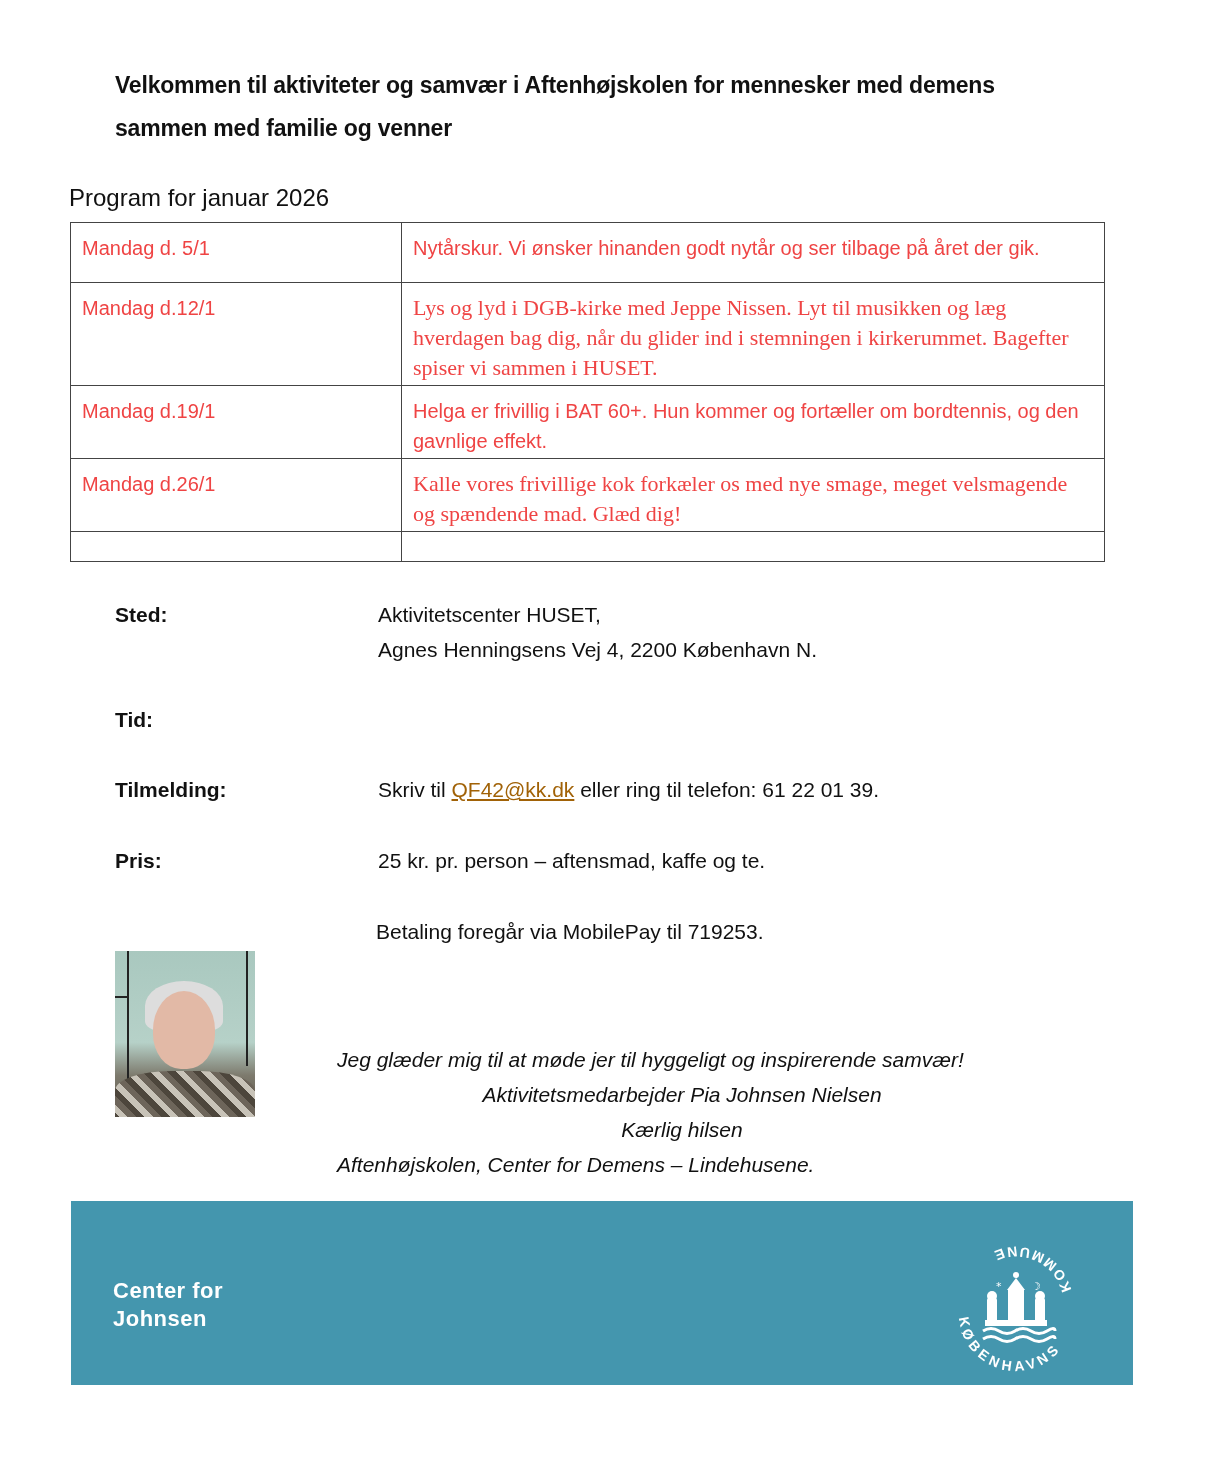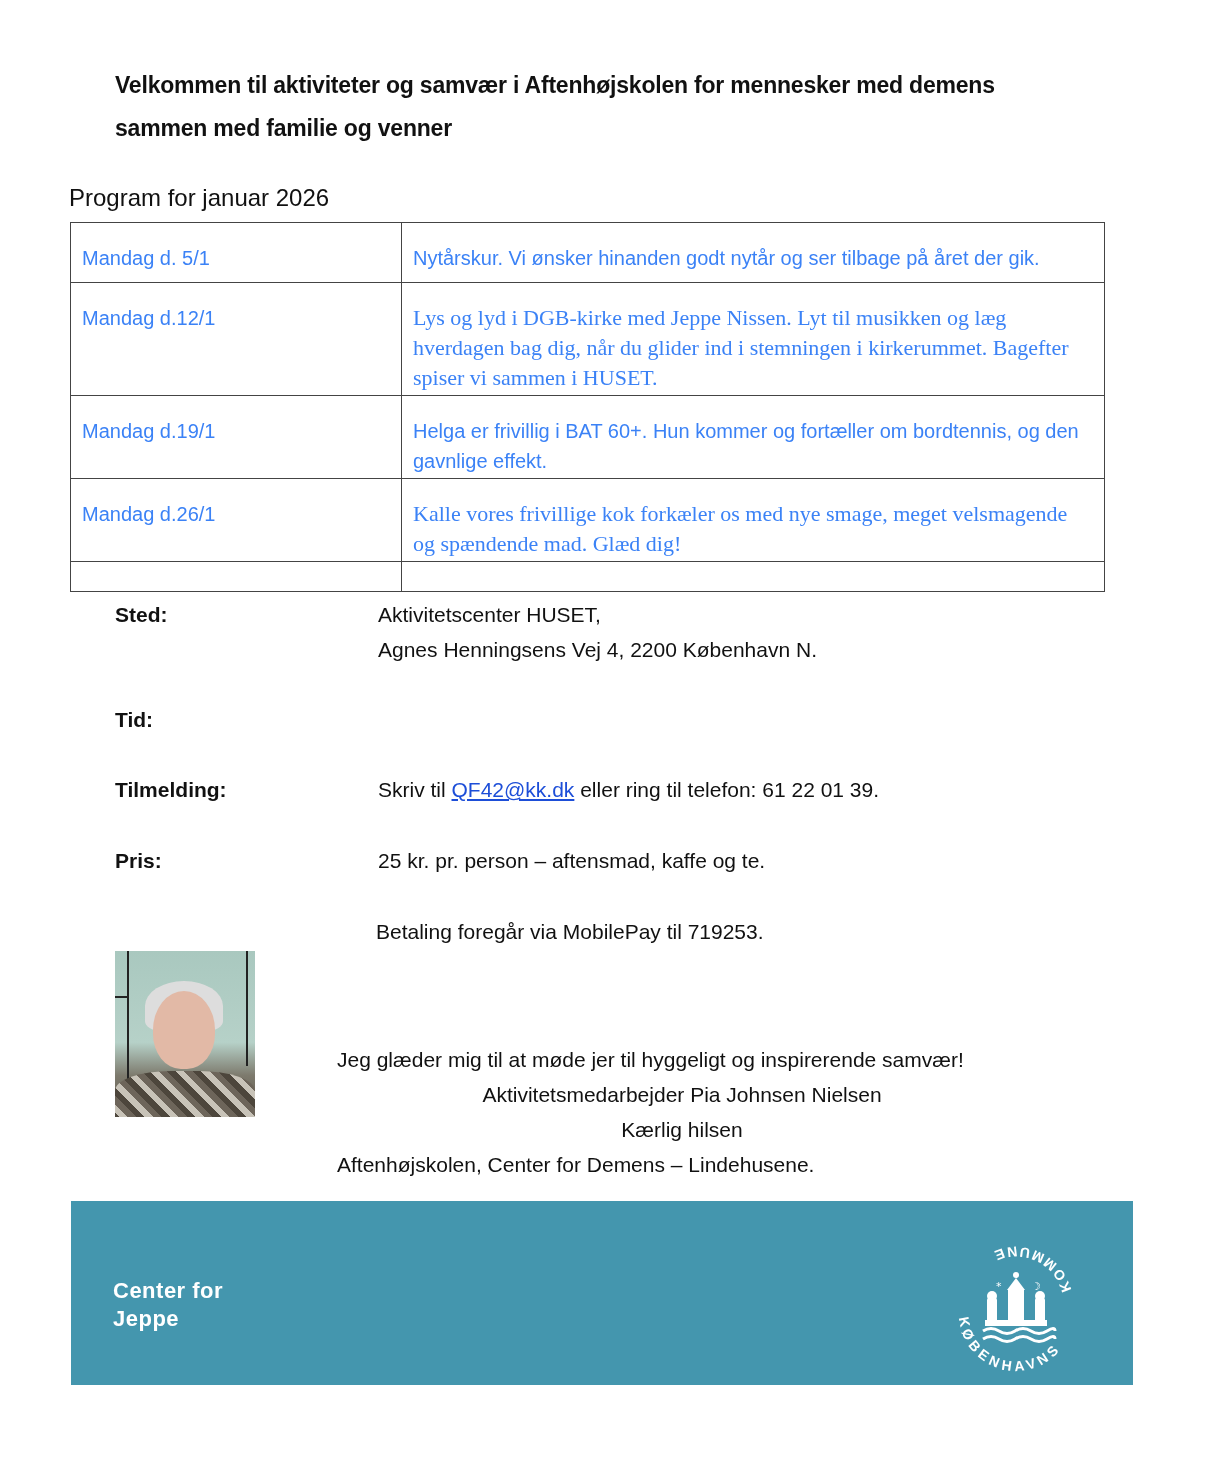--- a/index.html
+++ b/index.html
@@ -29,36 +29,36 @@
     }
     table.program {
       position: absolute;
       left: 70px; top: 222px;
       width: 1035px;
       border-collapse: collapse;
     }
     table.program td {
       border: 1.5px solid #444;
       vertical-align: top;
-      padding: 20px 11px 2px 11px;
+      padding: 10px 11px 2px 11px;
       font-size: 20px;
       line-height: 30px;
-      color: #3b82f6;
+      color: #ef4444;
     }
     table.program td.date { width: 331px; }
     table.program td.desc.serif {
       font-family: "Liberation Serif", serif;
       font-size: 22px;
     }
     table.program tr.empty td { height: 30px; }
 
     .info { position: absolute; left: 115px; width: 900px; font-size: 21px; line-height: 34px; }
     .info .label { position: absolute; left: 0; font-weight: bold; }
     .info .value { position: absolute; left: 263px; white-space: nowrap; }
-    .email-link { color: #1d4ed8; text-decoration: underline; }
+    .email-link { color: #a16207; text-decoration: underline; }
 
     .photo {
       position: absolute;
       left: 115px; top: 951px;
       width: 140px; height: 166px;
       background: linear-gradient(180deg, #a9c8bf 0%, #b6d1c8 55%, #7d7a6d 75%, #5a5448 100%);
       overflow: hidden;
     }
     .photo .frame-line { position: absolute; background: #222; }
     .photo .face {
@@ -76,20 +76,21 @@
       border-radius: 40% 40% 0 0;
       background: repeating-linear-gradient(45deg, #4d463c 0 6px, #c8c3b8 6px 12px, #6d655a 12px 18px);
     }
 
     .closing {
       position: absolute;
       left: 337px; top: 1042px;
       width: 690px;
       font-size: 21px;
       line-height: 35px;
+      font-style: italic;
     }
     .closing .line { white-space: nowrap; }
     .closing .c1 { text-align: left; }
     .closing .c2 { text-align: center; }
     .closing .c3 { text-align: center; }
     .closing .c4 { text-align: left; }
 
     .banner {
       position: absolute;
       left: 71px; top: 1201px;
@@ -176,21 +177,21 @@
 <div class="closing">
   <div class="line c1">Jeg glæder mig til at møde jer til hyggeligt og inspirerende samvær!</div>
   <div class="line c3">Aktivitetsmedarbejder Pia Johnsen Nielsen</div>
   <div class="line c2">Kærlig hilsen</div>
   <div class="line c4">Aftenhøjskolen, Center for Demens – Lindehusene.</div>
 </div>
 
 <div class="banner">
   <div class="brand">
     <div>Center for</div>
-    <div>Jeppe</div>
+    <div>Johnsen</div>
   </div>
   <svg class="logo" viewBox="0 0 150 150">
     <defs>
       <path id="arcTop" d="M 20 75 A 55 55 0 0 1 130 75"></path>
       <path id="arcBottom" d="M 18 80 A 57 57 0 0 0 132 80"></path>
     </defs>
     <g transform="rotate(180 75 75)">
       <text fill="#fff" font-family="Liberation Sans, sans-serif" font-weight="bold" font-size="14" letter-spacing="4">
         <textPath href="#arcBottom" startOffset="8%">KOMMUNE</textPath>
       </text>

